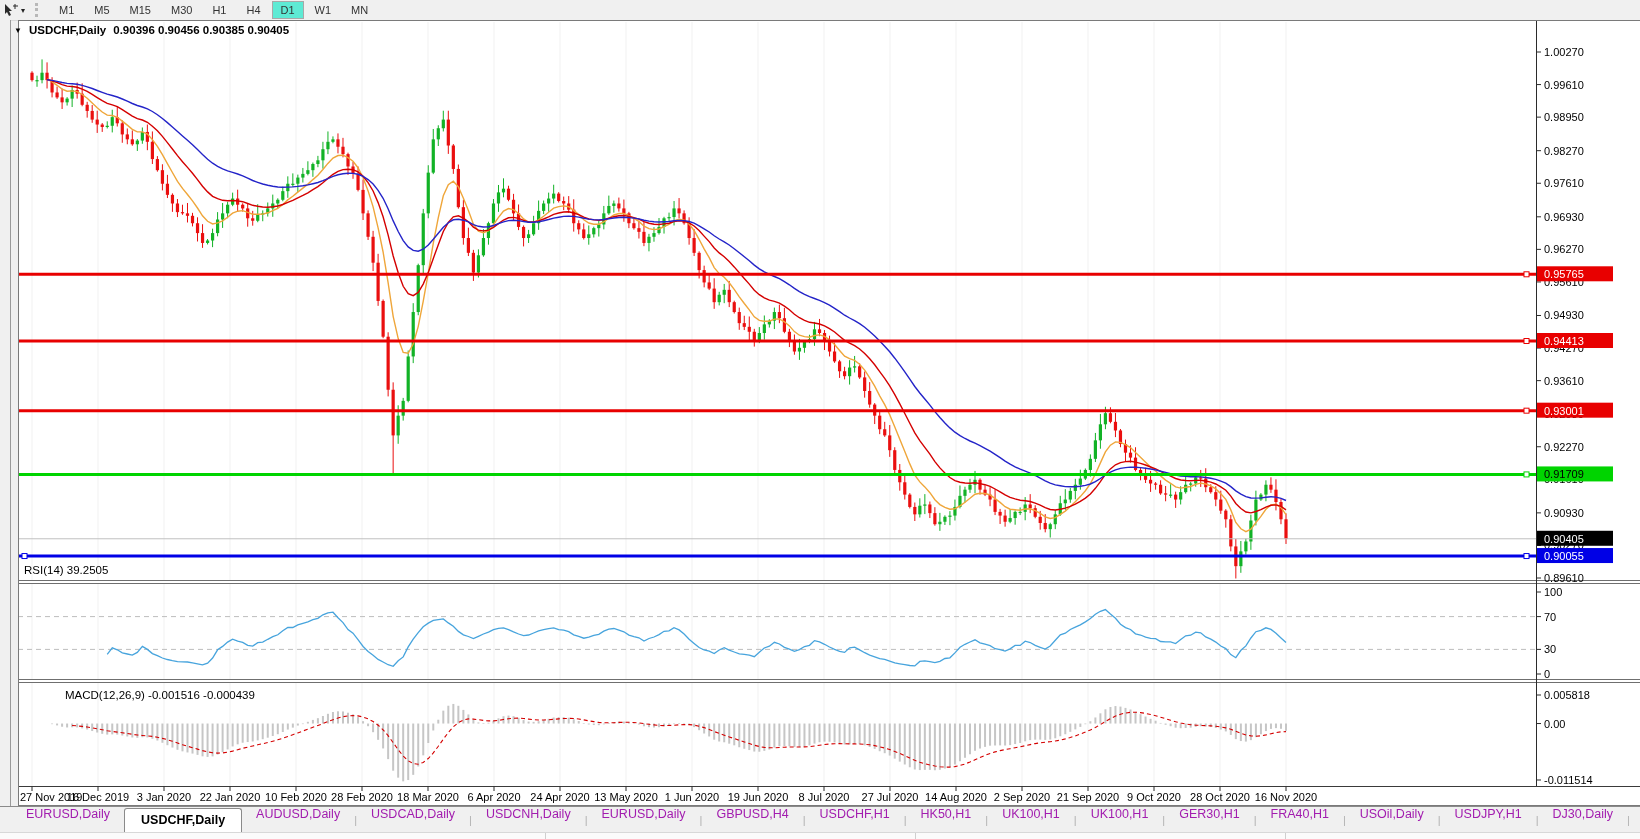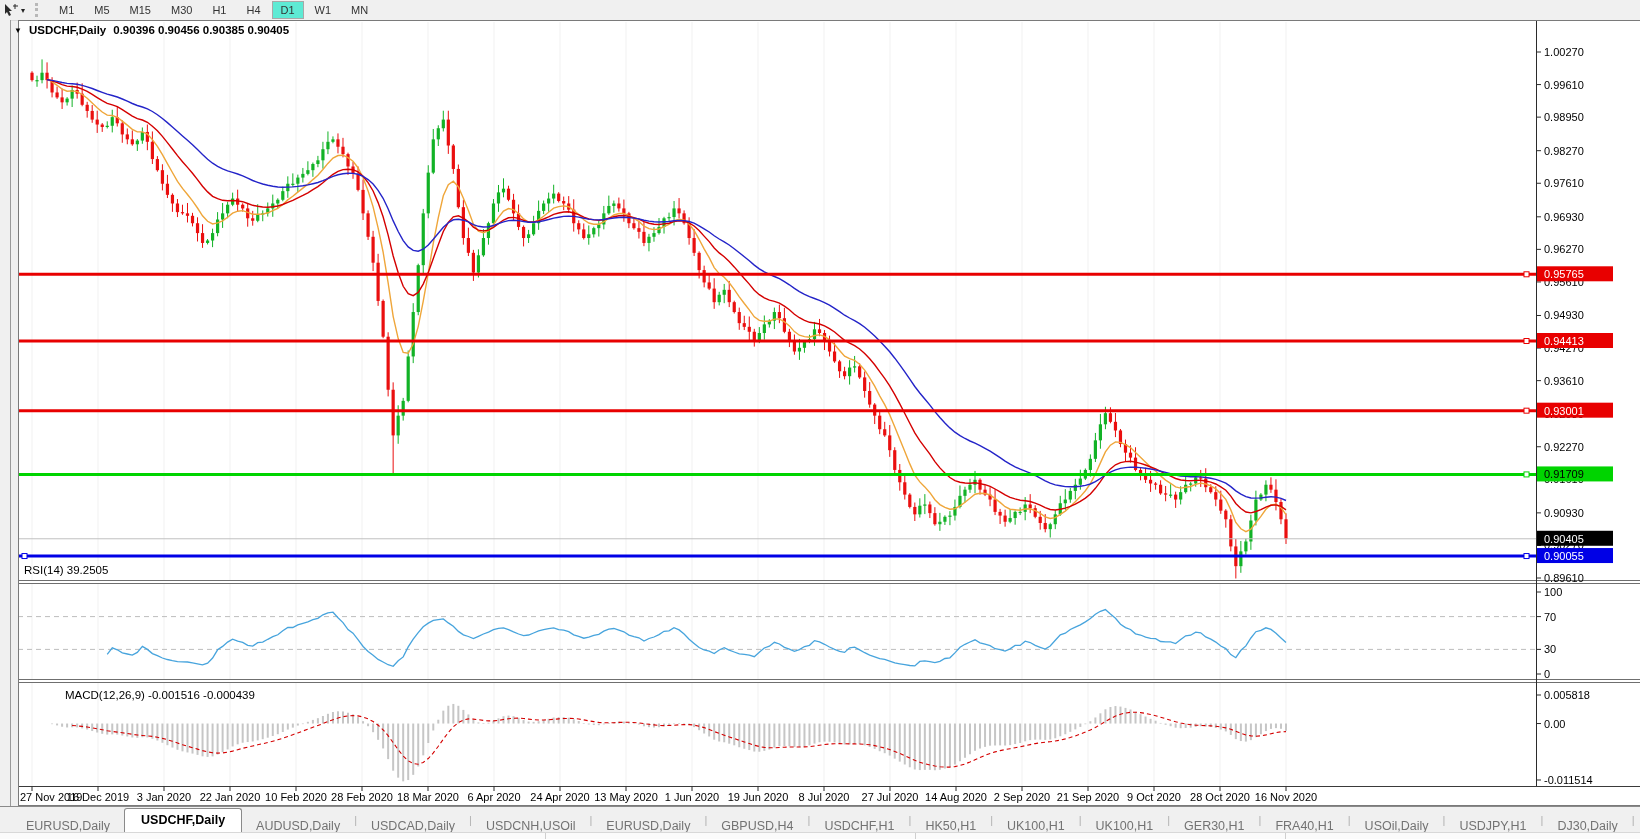--- a/index.html
+++ b/index.html
@@ -21,21 +21,21 @@
   .overlay-label{position:absolute;font-size:11.5px;color:#000;white-space:nowrap;z-index:5;}
   #chart-title{left:14px;top:24px;font-weight:600;display:flex;gap:7px;align-items:center;}
   #chart-title .tri{font-size:8px;}
   #rsi-label{left:24px;top:564px;}
   #macd-label{left:24px;top:689px;margin-left:41px;}
   svg text{font-family:"Liberation Sans","DejaVu Sans",sans-serif;}
   
   #tabbar{position:absolute;left:0;top:806px;width:1640px;height:33px;background:#f0f0f0;
           border-top:1px solid #8a8a8a;}
   #tabstrip{display:flex;align-items:flex-end;height:26px;padding-left:12px;}
-  .tab{font-size:12.5px;color:#737373;padding:4px 14px 0 14px;cursor:default;white-space:nowrap;}
+  .tab{font-size:12.5px;color:#a21caf;padding:4px 14px 12px 14px;cursor:default;white-space:nowrap;}
   .tab.active{background:#ffffff;color:#000;font-weight:700;border:1px solid #8a8a8a;border-bottom:none;
               border-radius:3px 3px 0 0;padding:4px 16px 6px 16px;margin-top:-2px;}
   .tabsep{color:#b0b0b0;font-size:11px;align-self:center;}
   #tabfoot{position:absolute;left:0;top:832px;width:1640px;height:7px;background:#fbfbfb;
            border-top:1px solid #d8d8d8;}
   .footsep{position:absolute;top:0;width:1px;height:7px;background:#cfcfcf;}
 </style>
 </head>
 <body>
 
@@ -1036,21 +1036,21 @@
   <div class="overlay-label" id="macd-label">MACD(12,26,9) -0.001516 -0.000439</div>
 
   <div id="tabbar">
     <div id="tabstrip">
         <div class="tab">EURUSD,Daily</div>
         <div class="tab active">USDCHF,Daily</div>
         <div class="tab">AUDUSD,Daily</div>
         <span class="tabsep">|</span>
         <div class="tab">USDCAD,Daily</div>
         <span class="tabsep">|</span>
-        <div class="tab">USDCNH,USOil</div>
+        <div class="tab">USDCNH,Daily</div>
         <span class="tabsep">|</span>
         <div class="tab">EURUSD,Daily</div>
         <span class="tabsep">|</span>
         <div class="tab">GBPUSD,H4</div>
         <span class="tabsep">|</span>
         <div class="tab">USDCHF,H1</div>
         <span class="tabsep">|</span>
         <div class="tab">HK50,H1</div>
         <span class="tabsep">|</span>
         <div class="tab">UK100,H1</div>

